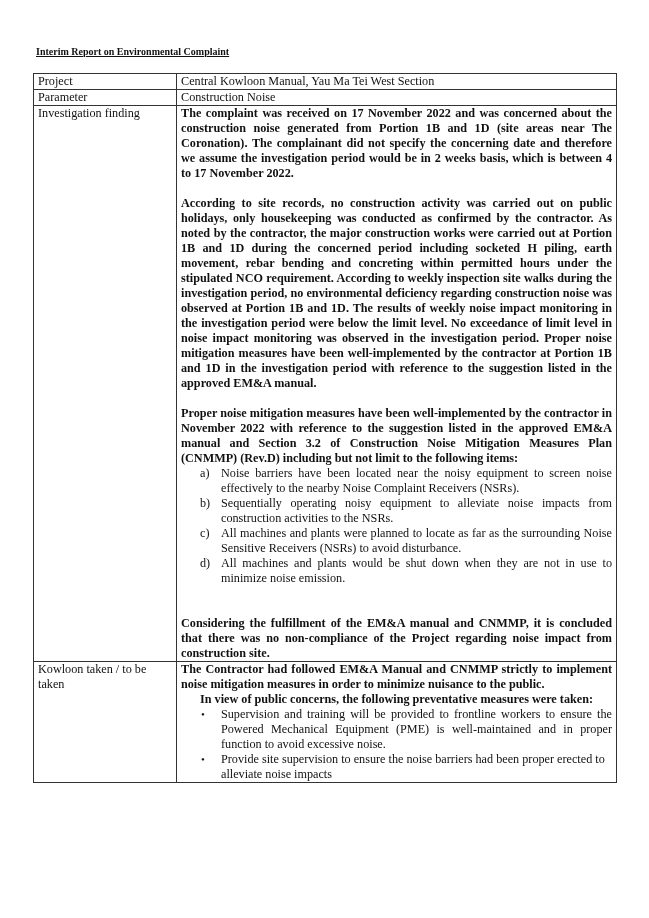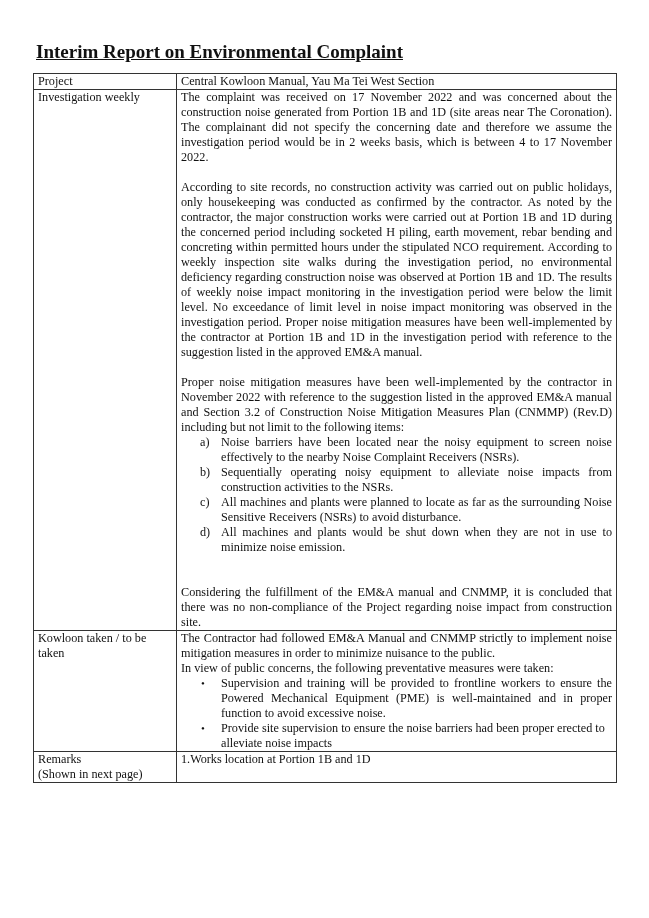--- a/index.html
+++ b/index.html
@@ -3,33 +3,33 @@
 <meta charset="utf-8">
 <style>
   html, body { margin: 0; padding: 0; background: #ffffff; }
   body {
     width: 649px; height: 918px; position: relative; overflow: hidden;
     font-family: "Liberation Serif", "DejaVu Serif", serif;
     color: #111111; font-size: 12.2px; line-height: 15px;
   }
   .title {
     position: absolute; left: 36px; top: 44px;
-    font-weight: bold; text-decoration: underline; font-size: 19px;
+    font-weight: bold; text-decoration: underline; font-size: 10px;
   }
   table.report {
     position: absolute; left: 33px; top: 73px; width: 583px;
     border-collapse: collapse; table-layout: fixed;
   }
   table.report td {
     border: 1px solid #333333; vertical-align: top;
     padding: 0 4px 0 4px; line-height: 15px;
   }
   td.label { width: 135px; text-align: left; }
   td.value { text-align: justify; }
-  p.para { margin: 0; text-align: justify; }
+  p.para { margin: 0; text-align: justify; font-weight: bold; }
   p.gap { margin-top: 15px; }
   ol.alpha { margin: 0; padding: 0; list-style: none; }
   ol.alpha li { position: relative; padding-left: 40px; text-align: justify; }
   ol.alpha li .marker { position: absolute; left: 19px; }
   ul.bul { margin: 0; padding: 0; list-style: none; }
   ul.bul li { position: relative; padding-left: 40px; text-align: justify; }
   ul.bul li .marker { position: absolute; left: 20px; font-size: 11px; }
   .blank { height: 15px; }
 </style>
 </head>
@@ -41,47 +41,44 @@
   <colgroup>
     <col style="width:143px">
     <col style="width:440px">
   </colgroup>
   <tbody>
       <tr>
     <td class="label">Project</td>
     <td class="value">Central Kowloon Manual, Yau Ma Tei West Section</td>
   </tr>
   <tr>
-    <td class="label">Investigation weekly</td>
+    <td class="label">Parameter</td>
+    <td class="value">Construction Noise</td>
+  </tr>
+  <tr>
+    <td class="label">Investigation finding</td>
     <td class="value">
       <p class="para">The complaint was received on 17 November 2022 and was concerned about the construction noise generated from Portion 1B and 1D (site areas near The Coronation). The complainant did not specify the concerning date and therefore we assume the investigation period would be in 2 weeks basis, which is between 4 to 17 November 2022.</p>
       <p class="para gap">According to site records, no construction activity was carried out on public holidays, only housekeeping was conducted as confirmed by the contractor. As noted by the contractor, the major construction works were carried out at Portion 1B and 1D during the concerned period including socketed H piling, earth movement, rebar bending and concreting within permitted hours under the stipulated NCO requirement. According to weekly inspection site walks during the investigation period, no environmental deficiency regarding construction noise was observed at Portion 1B and 1D. The results of weekly noise impact monitoring in the investigation period were below the limit level. No exceedance of limit level in noise impact monitoring was observed in the investigation period. Proper noise mitigation measures have been well-implemented by the contractor at Portion 1B and 1D in the investigation period with reference to the suggestion listed in the approved EM&amp;A manual.</p>
       <p class="para gap">Proper noise mitigation measures have been well-implemented by the contractor in November 2022 with reference to the suggestion listed in the approved EM&amp;A manual and Section 3.2 of Construction Noise Mitigation Measures Plan (CNMMP) (Rev.D) including but not limit to the following items:</p>
       <ol class="alpha">
         <li><span class="marker">a)</span><span>Noise barriers have been located near the noisy equipment to screen noise effectively to the nearby Noise Complaint Receivers (NSRs).</span></li>
         <li><span class="marker">b)</span><span>Sequentially operating noisy equipment to alleviate noise impacts from construction activities to the NSRs.</span></li>
         <li><span class="marker">c)</span><span>All machines and plants were planned to locate as far as the surrounding Noise Sensitive Receivers (NSRs) to avoid disturbance.</span></li>
         <li><span class="marker">d)</span><span>All machines and plants would be shut down when they are not in use to minimize noise emission.</span></li>
       </ol>
       <div class="blank"></div>
       <p class="para gap">Considering the fulfillment of the EM&amp;A manual and CNMMP, it is concluded that there was no non-compliance of the Project regarding noise impact from construction site.</p>
     </td>
   </tr>
   <tr>
     <td class="label">Kowloon taken / to be taken</td>
     <td class="value">
       <p class="para">The Contractor had followed EM&amp;A Manual and CNMMP strictly to implement noise mitigation measures in order to minimize nuisance to the public.</p>
-      <p class="para" style="text-align:left">In view of public concerns, the following preventative measures were taken:</p>
+      <p class="para" style="text-align:center">In view of public concerns, the following preventative measures were taken:</p>
       <ul class="bul">
         <li><span class="marker">•</span><span>Supervision and training will be provided to frontline workers to ensure the Powered Mechanical Equipment (PME) is well-maintained and in proper function to avoid excessive noise.</span></li>
         <li style="text-align:left"><span class="marker">•</span><span>Provide site supervision to ensure the noise barriers had been proper erected to alleviate noise impacts</span></li>
       </ul>
     </td>
   </tr>
-  <tr>
-    <td class="label">
-      <div>Remarks</div>
-      <div>(Shown in next page)</div>
-    </td>
-    <td class="value">1.Works location at Portion 1B and 1D</td>
-  </tr>
 </tbody>
   </table>
 
 </body></html>

